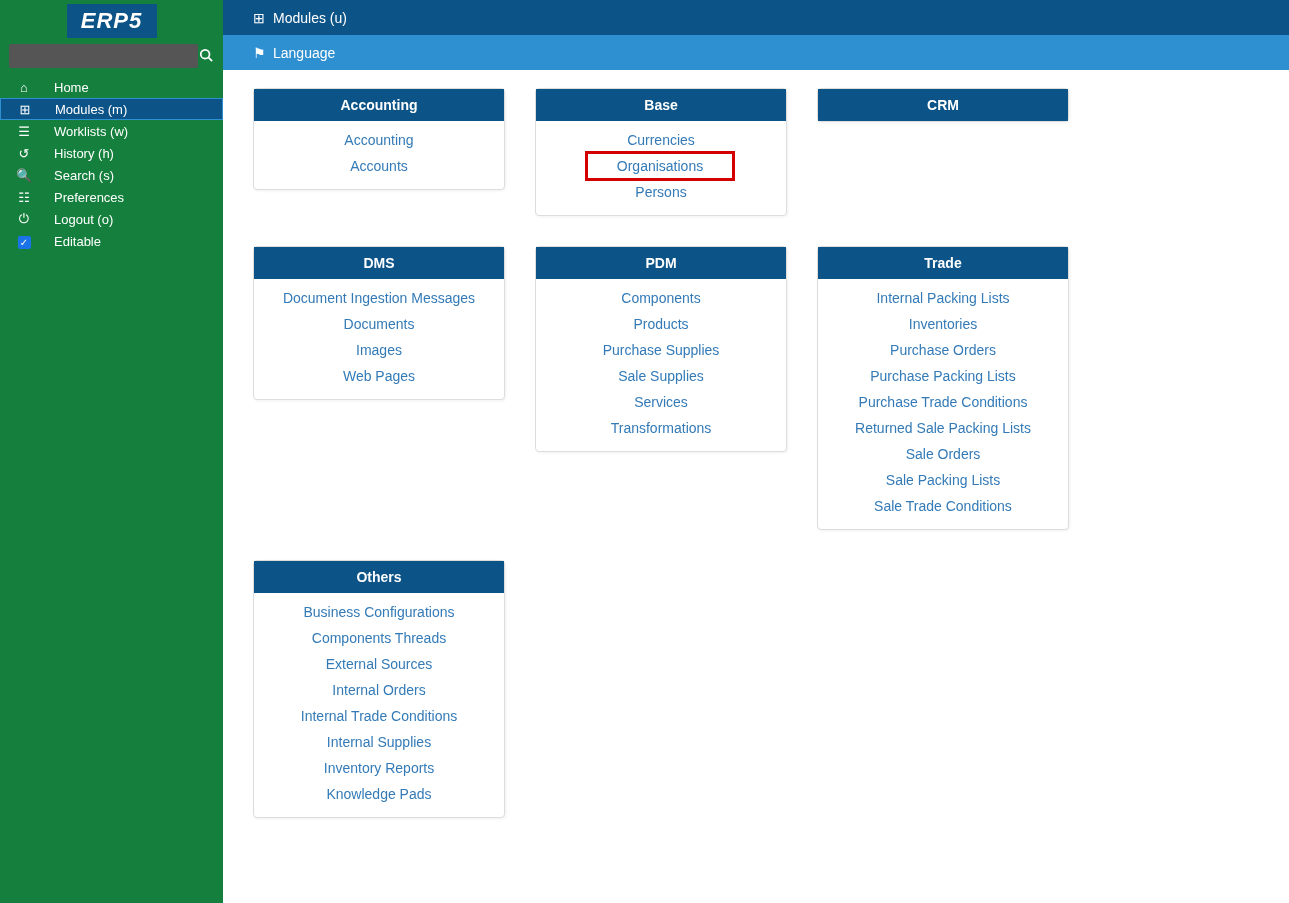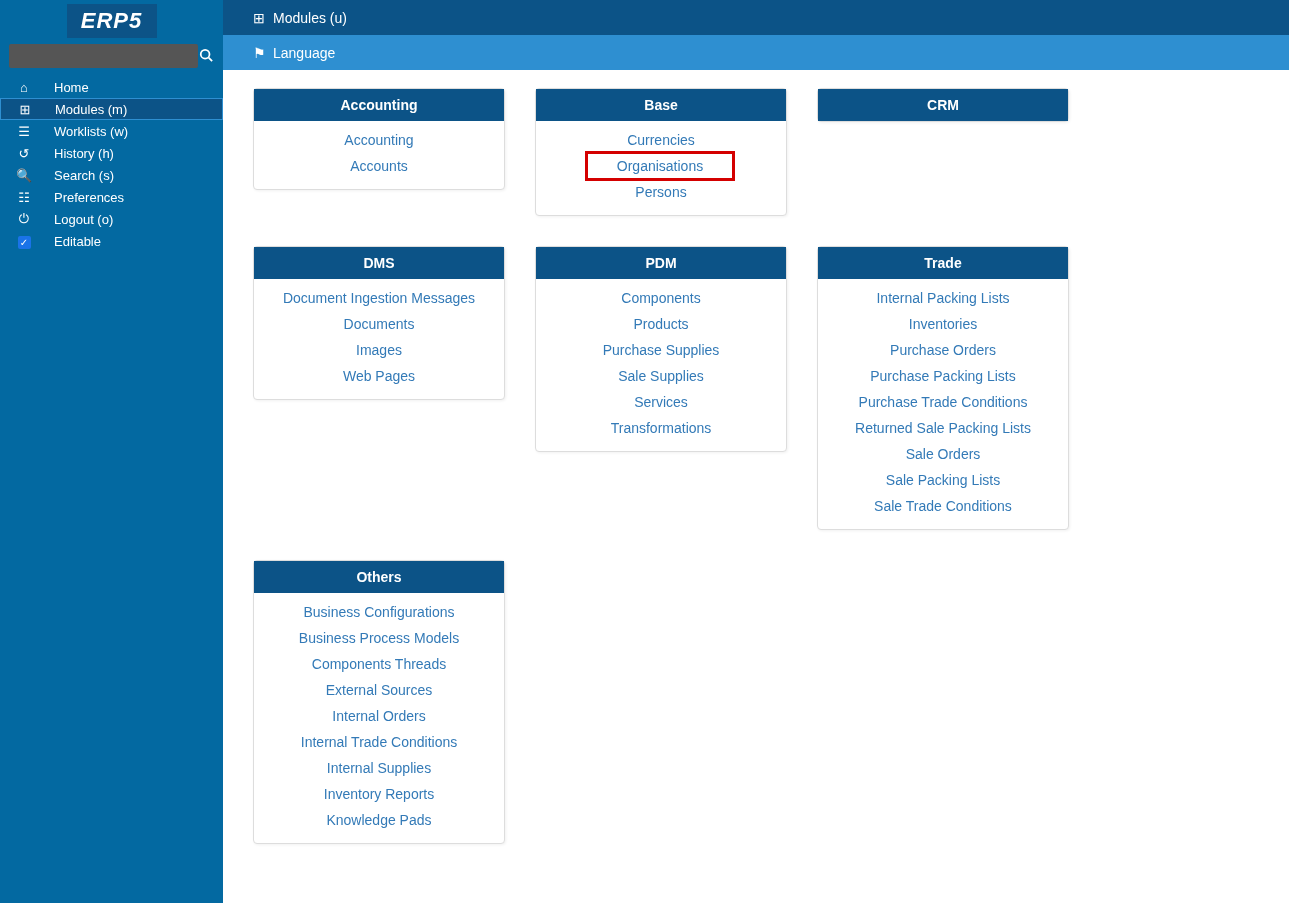--- a/index.html
+++ b/index.html
@@ -8,21 +8,21 @@
     font-size: 14px;
     color: #333;
     background: #fff;
     width: 1289px;
     height: 903px;
     overflow: hidden;
     display: flex;
   }
   .sidebar {
     width: 223px;
-    background: #0369a1;
+    background: #15803d;
     color: #fff;
     display: flex;
     flex-direction: column;
     align-items: center;
     padding-top: 4px;
   }
   .logo {
     width: 90px;
     height: 34px;
     background: #0c5387;
@@ -261,21 +261,20 @@
           <a class="card-link">Returned Sale Packing Lists</a>
           <a class="card-link">Sale Orders</a>
           <a class="card-link">Sale Packing Lists</a>
           <a class="card-link">Sale Trade Conditions</a>
         </div>
       </div>
       <div class="card">
         <div class="card-header">Others</div>
         <div class="card-body">
           <a class="card-link">Business Configurations</a>
-          <a class="card-link">Business Process Models</a>
           <a class="card-link">Components Threads</a>
           <a class="card-link">External Sources</a>
           <a class="card-link">Internal Orders</a>
           <a class="card-link">Internal Trade Conditions</a>
           <a class="card-link">Internal Supplies</a>
           <a class="card-link">Inventory Reports</a>
           <a class="card-link">Knowledge Pads</a>
         </div>
       </div>
     </div>

